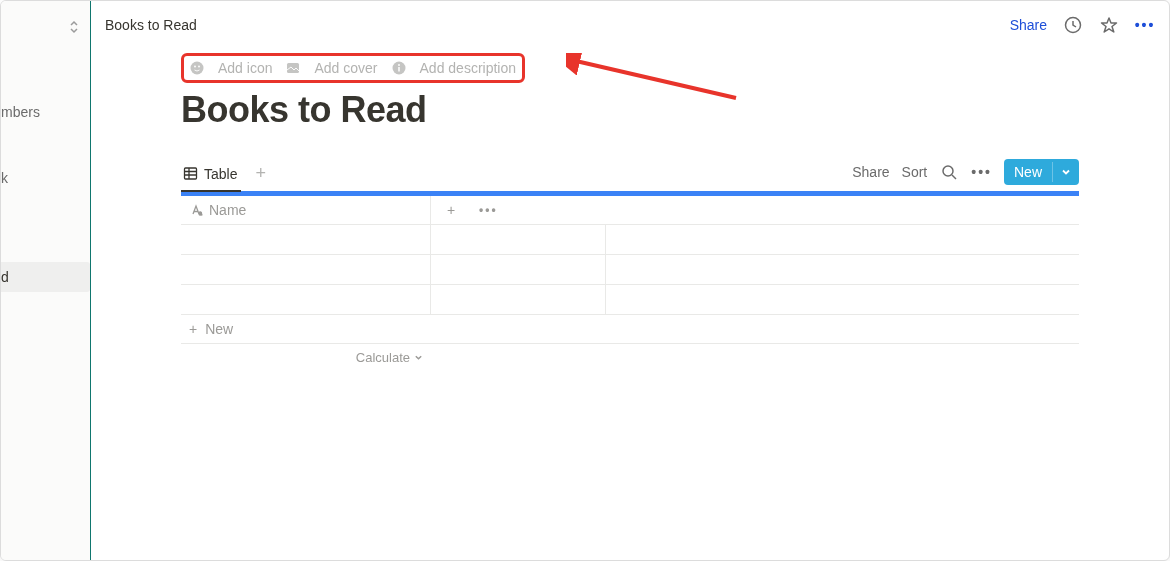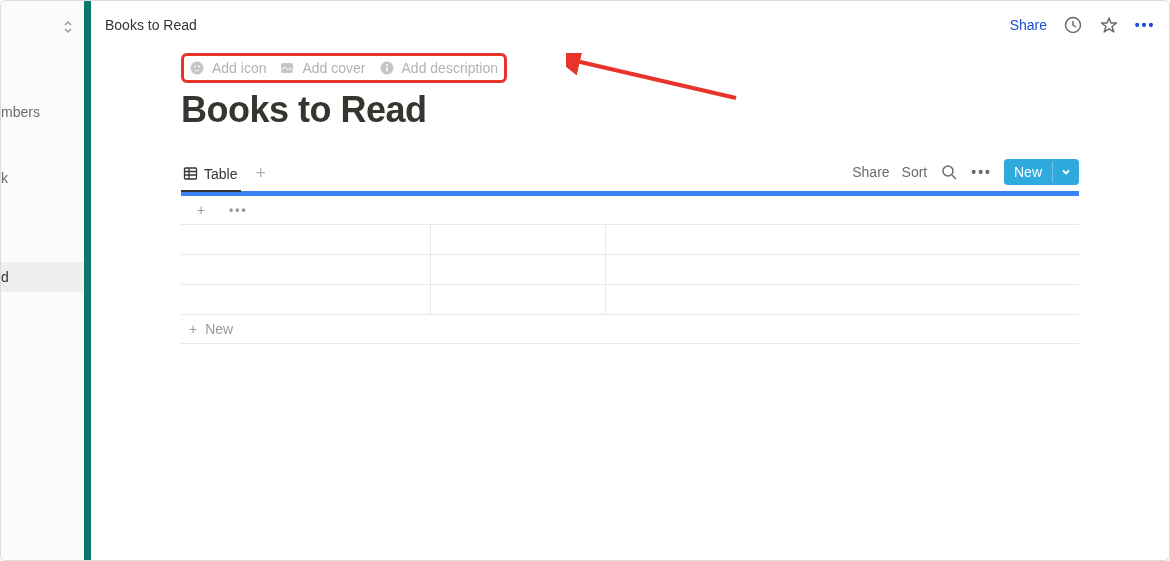--- a/index.html
+++ b/index.html
@@ -19,21 +19,21 @@
     position: relative;
     overflow: hidden;
     background: #fff;
     display: flex;
   }
 
   
   .sidebar {
     width: 90px;
     background: #fbfbfa;
-    border-right: 7px solid #0f766e;
+    border-right: 1px solid #0f766e;
     flex-shrink: 0;
     position: relative;
     font-size: 14px;
     color: #6b6b6b;
     overflow: hidden;
   }
   .sidebar-toggle {
     position: absolute;
     top: 18px;
     right: 8px;
@@ -117,21 +117,21 @@
     border: 3px solid #e8342b;
     border-radius: 6px;
     font-size: 14px;
     color: #b3b3b1;
     margin-top: 4px;
     position: relative;
   }
   .hover-btn {
     display: flex;
     align-items: center;
-    gap: 8px;
+    gap: 14px;
     cursor: pointer;
   }
   .hover-btn .mini-icon {
     width: 14px;
     height: 14px;
     display: flex;
     align-items: center;
     justify-content: center;
   }
 
@@ -379,20 +379,31 @@
                   <path d="M2 3.5 L5 6.5 L8 3.5"></path>
                 </svg>
             </span>
           </div>
         </div>
       </div>
 
       
       <div class="table">
         <div class="table-header">
+          <div class="col col-name">
+            <span>
+              <svg width="14" height="14" viewBox="0 0 14 14" fill="none" stroke="#9b9a97" stroke-width="1.3">
+                  <path d="M4 11 L7 3 L10 11"></path>
+                  <line x1="5" y1="8.5" x2="9" y2="8.5"></line>
+                  <line x1="2" y1="12.5" x2="12" y2="12.5" stroke-width="0"></line>
+                  <text x="10" y="12" font-size="5" fill="#9b9a97" font-family="sans-serif">a</text>
+                </svg>
+            </span>
+            <span>Name</span>
+          </div>
           <div class="col col-add">+</div>
           <div class="col col-more dots" style="font-size:12px;">•••</div>
         </div>
 
         <div class="table-row">
           <div class="cell cell-name"></div>
           <div class="cell cell-tags"></div>
         </div>
         <div class="table-row">
           <div class="cell cell-name"></div>
@@ -401,20 +412,30 @@
         <div class="table-row">
           <div class="cell cell-name"></div>
           <div class="cell cell-tags"></div>
         </div>
 
         <div class="table-newrow">
           <span>+</span>
           <span>New</span>
         </div>
 
+        <div class="calc-row">
+          <div class="calc-cell">
+            <span>Calculate</span>
+            <span>
+              <svg width="9" height="9" viewBox="0 0 10 10" fill="none" stroke="#9b9a97" stroke-width="1.6">
+                  <path d="M2 3.5 L5 6.5 L8 3.5"></path>
+                </svg>
+            </span>
+          </div>
+        </div>
       </div>
 
     </div>
 
     <svg class="annotation-arrow" width="180" height="60" viewBox="0 0 180 60">
       <defs>
         <marker id="arrowhead" markerWidth="7" markerHeight="7" refX="1" refY="3.5" orient="auto">
           <polygon points="0 0, 7 3.5, 0 7" fill="#e8342b"></polygon>
         </marker>
       </defs>

